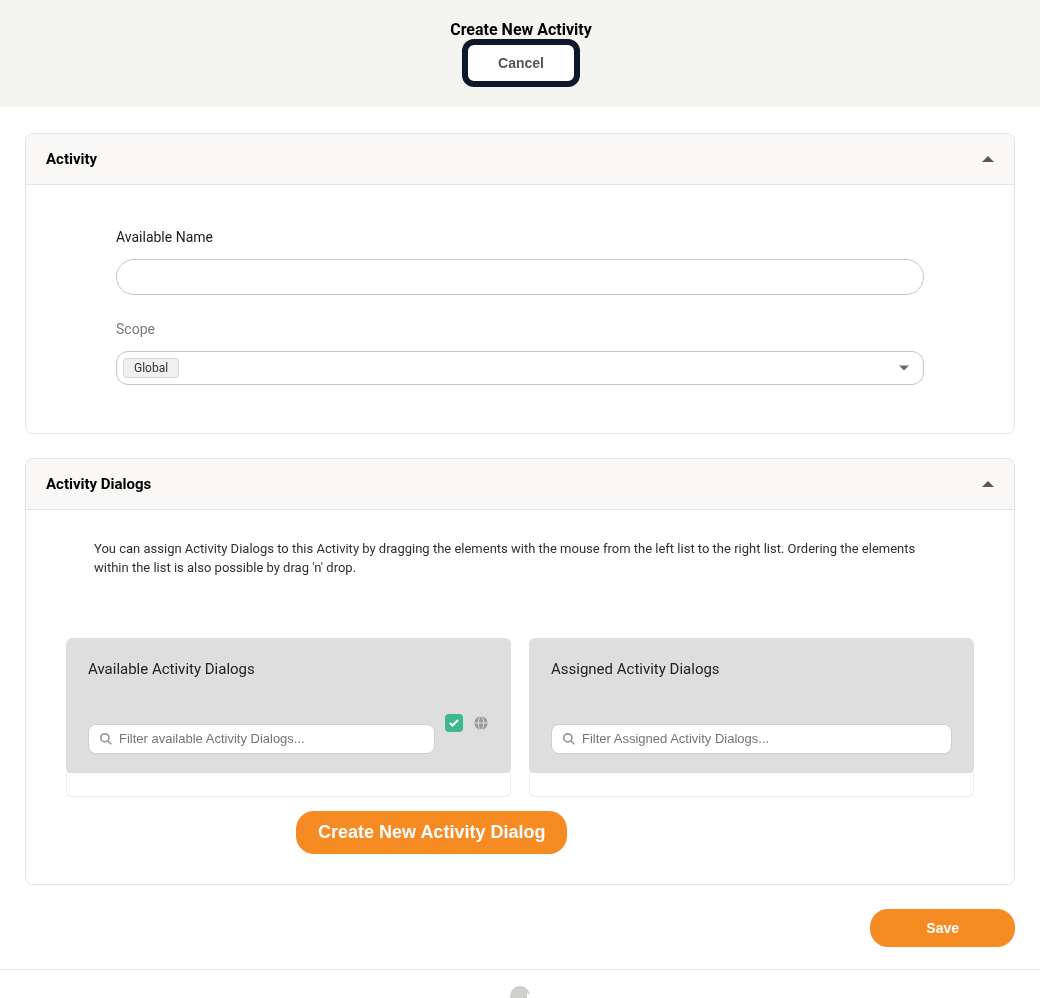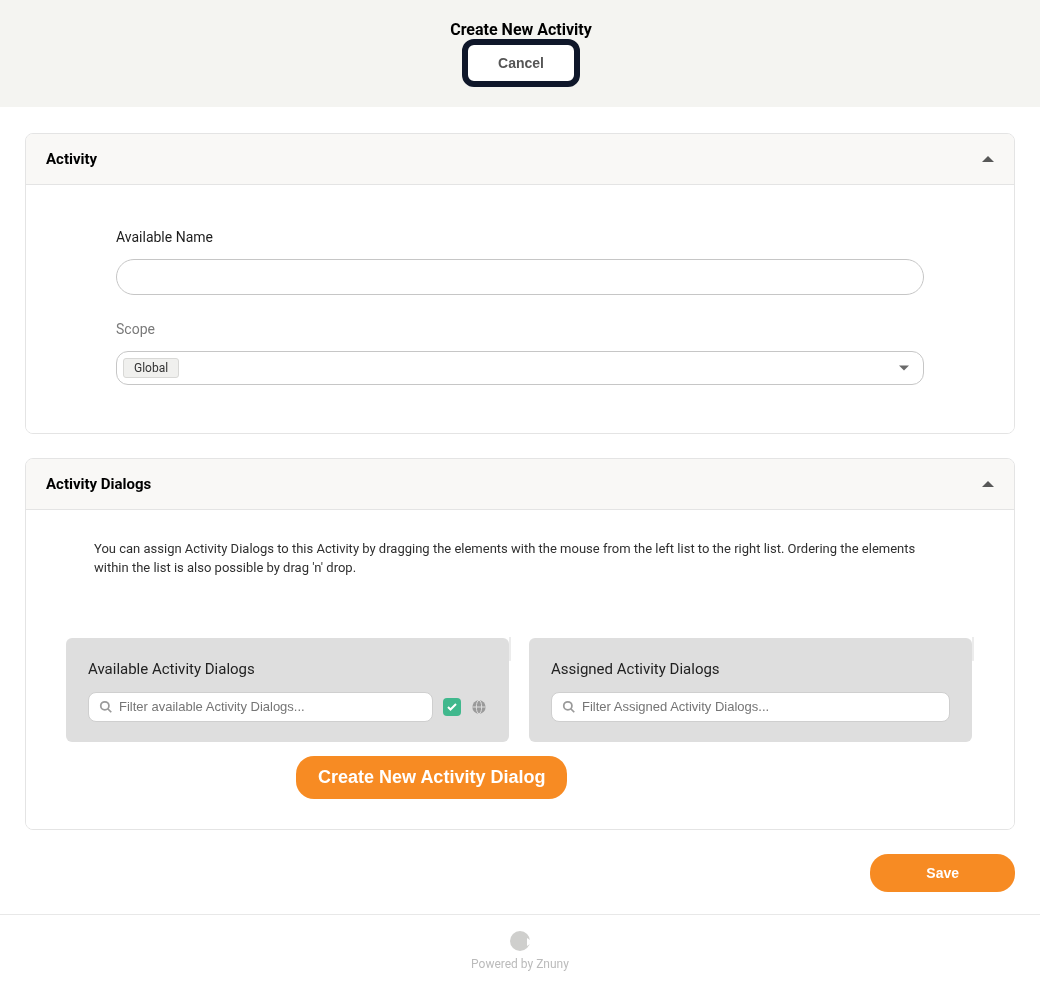--- a/index.html
+++ b/index.html
@@ -124,40 +124,41 @@
   .filter-box {
     flex: 1;
     display: flex;
     align-items: center;
     background: #fff;
     border: 1px solid #cfcfcf;
     border-radius: 8px;
     height: 30px;
     padding: 0 10px;
     gap: 6px;
+    margin-top: 32px;
   }
   .filter-box input {
     border: none;
     outline: none;
     flex: 1;
     font-size: 13px;
     background: transparent;
   }
   .search-icon { color: #9a9a9a; display: flex; }
   .check-badge {
     width: 18px; height: 18px;
     background: #40b88d;
     border-radius: 4px;
     display: flex; align-items: center; justify-content: center;
     color: #fff;
   }
   .globe-icon { color: #9a9a9a; display: flex; }
 
   
-  .col-wrap { flex: 1; display: flex; flex-direction: row; }
+  .col-wrap { flex: 1; display: flex; flex-direction: column; }
   .col-foot { background: #fff; border: 1px solid #ececec; border-top: none; border-radius: 0 0 6px 6px; height: 24px; margin-top: -1px; }
 
   .create-dialog-btn {
     display: block;
     margin: 14px auto 0 230px;
     background: #f78b23;
     color: #fff;
     border: none;
     border-radius: 18px;
     font-size: 18px;

